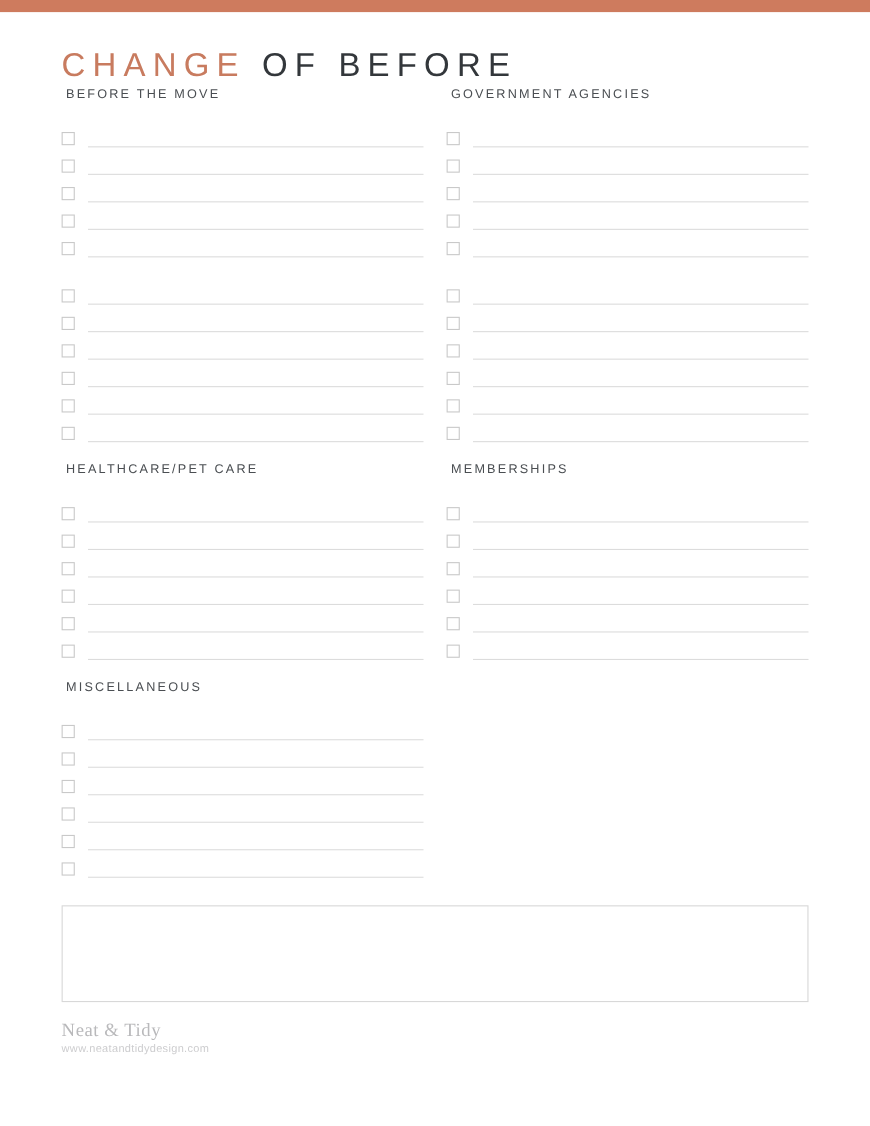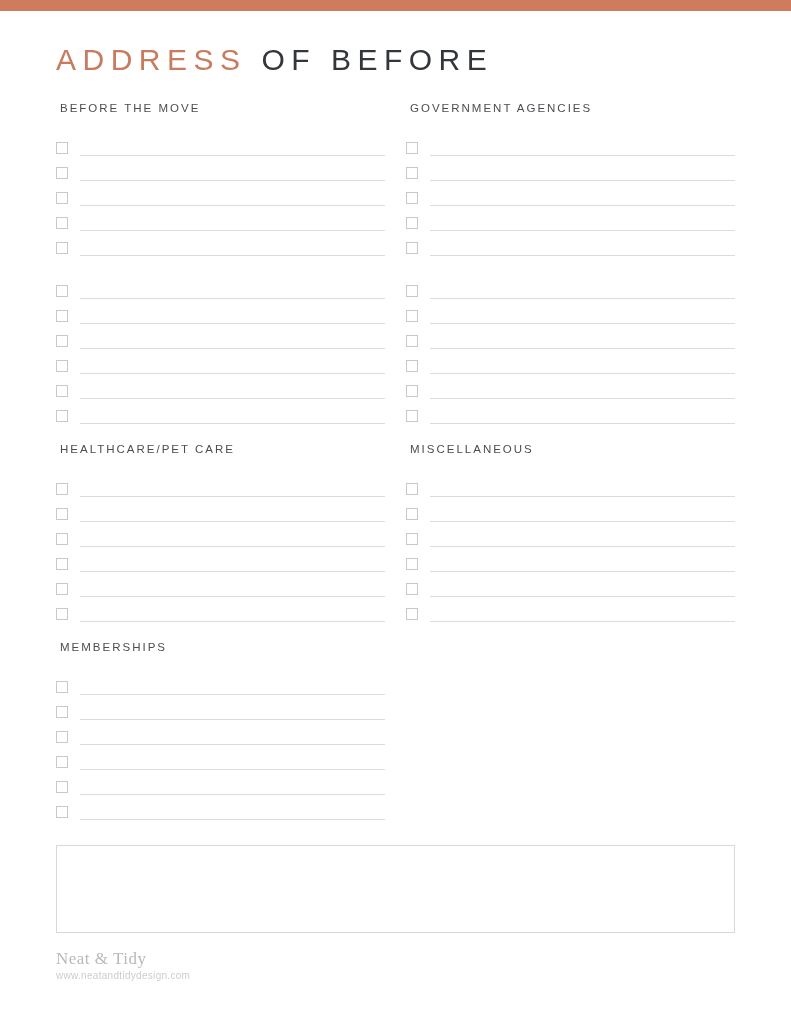--- a/index.html
+++ b/index.html
@@ -55,21 +55,20 @@
     font-weight: 300;
     letter-spacing: 6.5px;
     line-height: 40px;
     display: inline;
   }
   .title-accent { color: #c87b5f; }
   .title-dark   { color: #33373b; }
 
   
   .grid {
-    margin-top: 22px;
     display: grid;
     grid-template-columns: 329px 329px;
     column-gap: 21px;
     row-gap: 0;
   }
 
   .section {
     margin-bottom: 18px;
   }
   .section-title {
@@ -136,21 +135,21 @@
 </head>
 <body>
 
 <div class="page">
 
   <div class="accent-bar"></div>
 
   <div class="content">
 
     <div class="title-row">
-      <span class="title-word title-accent">ADDRESS</span><span class="title-word title-dark"> OF BEFORE</span>
+      <span class="title-word title-accent">CHANGE</span><span class="title-word title-dark"> OF BEFORE</span>
     </div>
 
     <div class="grid">
         <div class="section">
           <div class="section-title">BEFORE THE MOVE</div>
           <div class="row">
             <div class="checkbox"></div>
             <div class="row-line"></div>
           </div>
           <div class="row">
@@ -266,48 +265,48 @@
           <div class="row">
             <div class="checkbox"></div>
             <div class="row-line"></div>
           </div>
           <div class="row">
             <div class="checkbox"></div>
             <div class="row-line"></div>
           </div>
         </div>
         <div class="section">
+          <div class="section-title">MEMBERSHIPS</div>
+          <div class="row">
+            <div class="checkbox"></div>
+            <div class="row-line"></div>
+          </div>
+          <div class="row">
+            <div class="checkbox"></div>
+            <div class="row-line"></div>
+          </div>
+          <div class="row">
+            <div class="checkbox"></div>
+            <div class="row-line"></div>
+          </div>
+          <div class="row">
+            <div class="checkbox"></div>
+            <div class="row-line"></div>
+          </div>
+          <div class="row">
+            <div class="checkbox"></div>
+            <div class="row-line"></div>
+          </div>
+          <div class="row">
+            <div class="checkbox"></div>
+            <div class="row-line"></div>
+          </div>
+        </div>
+        <div class="section">
           <div class="section-title">MISCELLANEOUS</div>
-          <div class="row">
-            <div class="checkbox"></div>
-            <div class="row-line"></div>
-          </div>
-          <div class="row">
-            <div class="checkbox"></div>
-            <div class="row-line"></div>
-          </div>
-          <div class="row">
-            <div class="checkbox"></div>
-            <div class="row-line"></div>
-          </div>
-          <div class="row">
-            <div class="checkbox"></div>
-            <div class="row-line"></div>
-          </div>
-          <div class="row">
-            <div class="checkbox"></div>
-            <div class="row-line"></div>
-          </div>
-          <div class="row">
-            <div class="checkbox"></div>
-            <div class="row-line"></div>
-          </div>
-        </div>
-        <div class="section">
-          <div class="section-title">MEMBERSHIPS</div>
           <div class="row">
             <div class="checkbox"></div>
             <div class="row-line"></div>
           </div>
           <div class="row">
             <div class="checkbox"></div>
             <div class="row-line"></div>
           </div>
           <div class="row">
             <div class="checkbox"></div>

